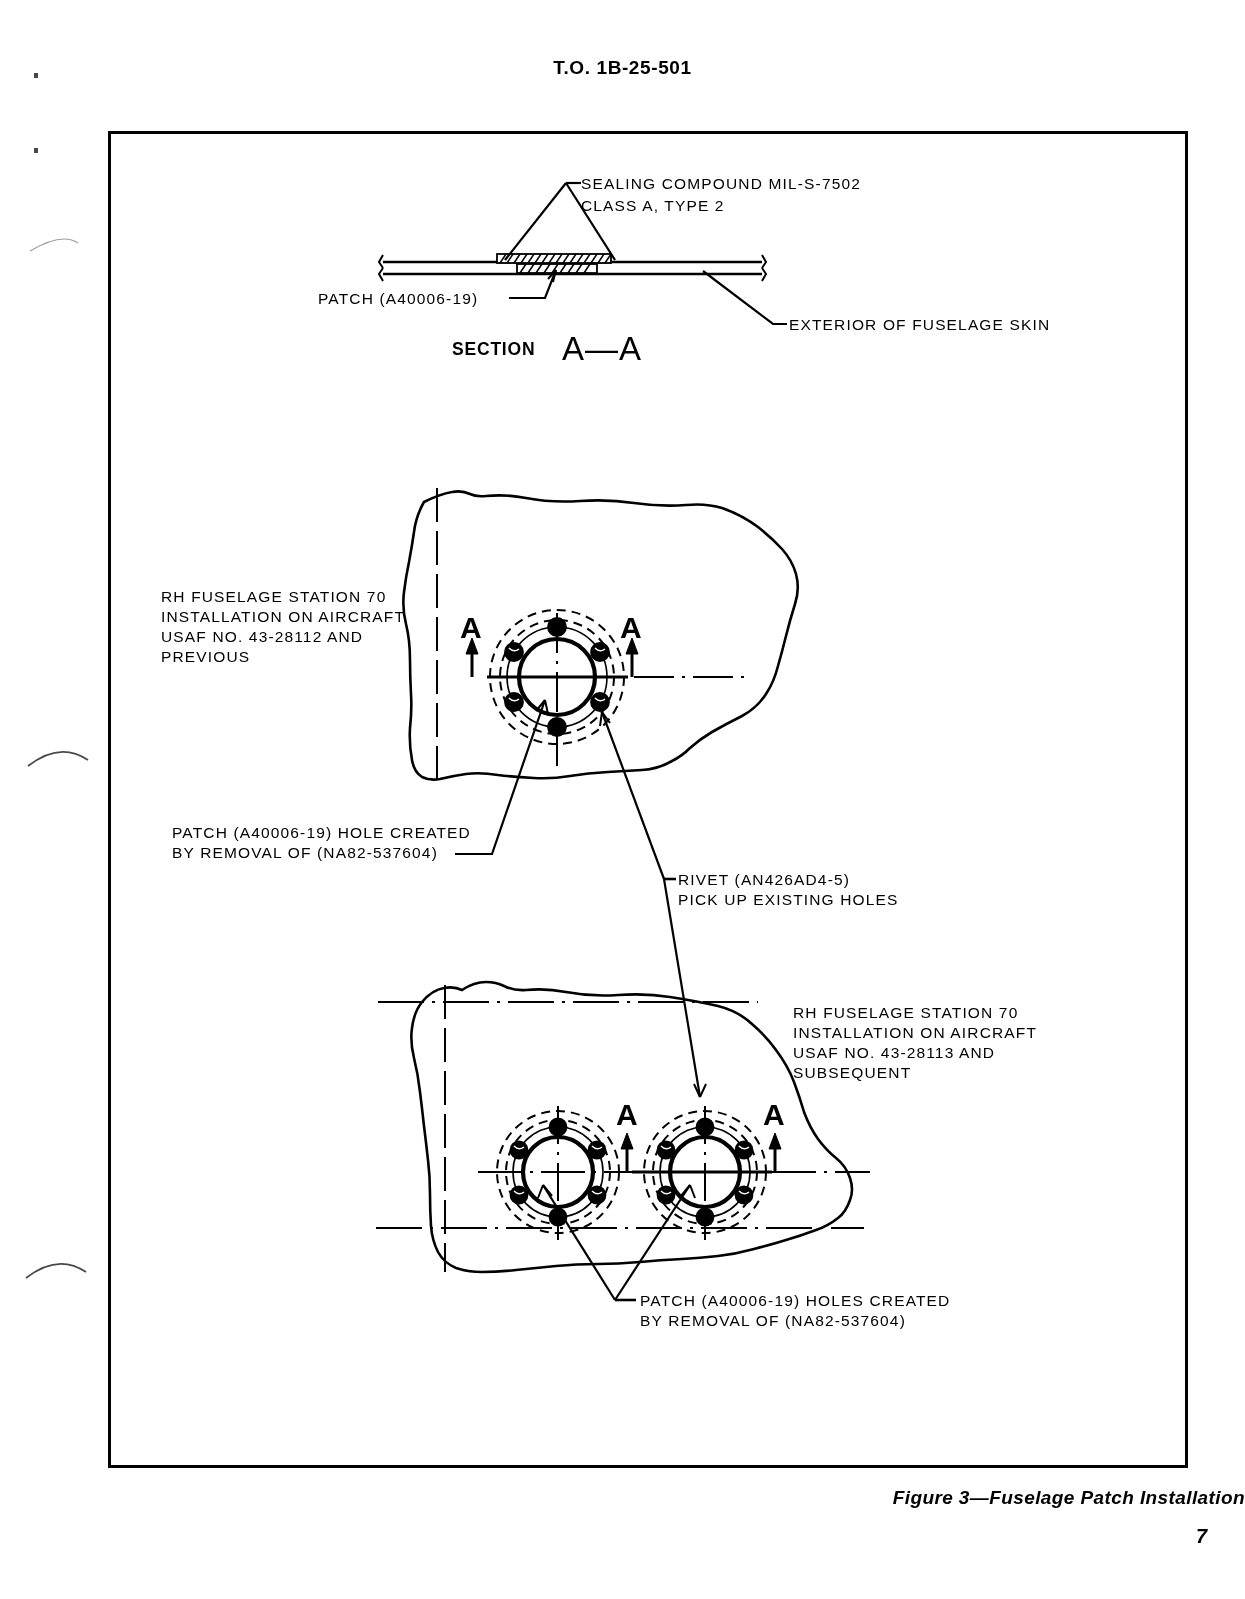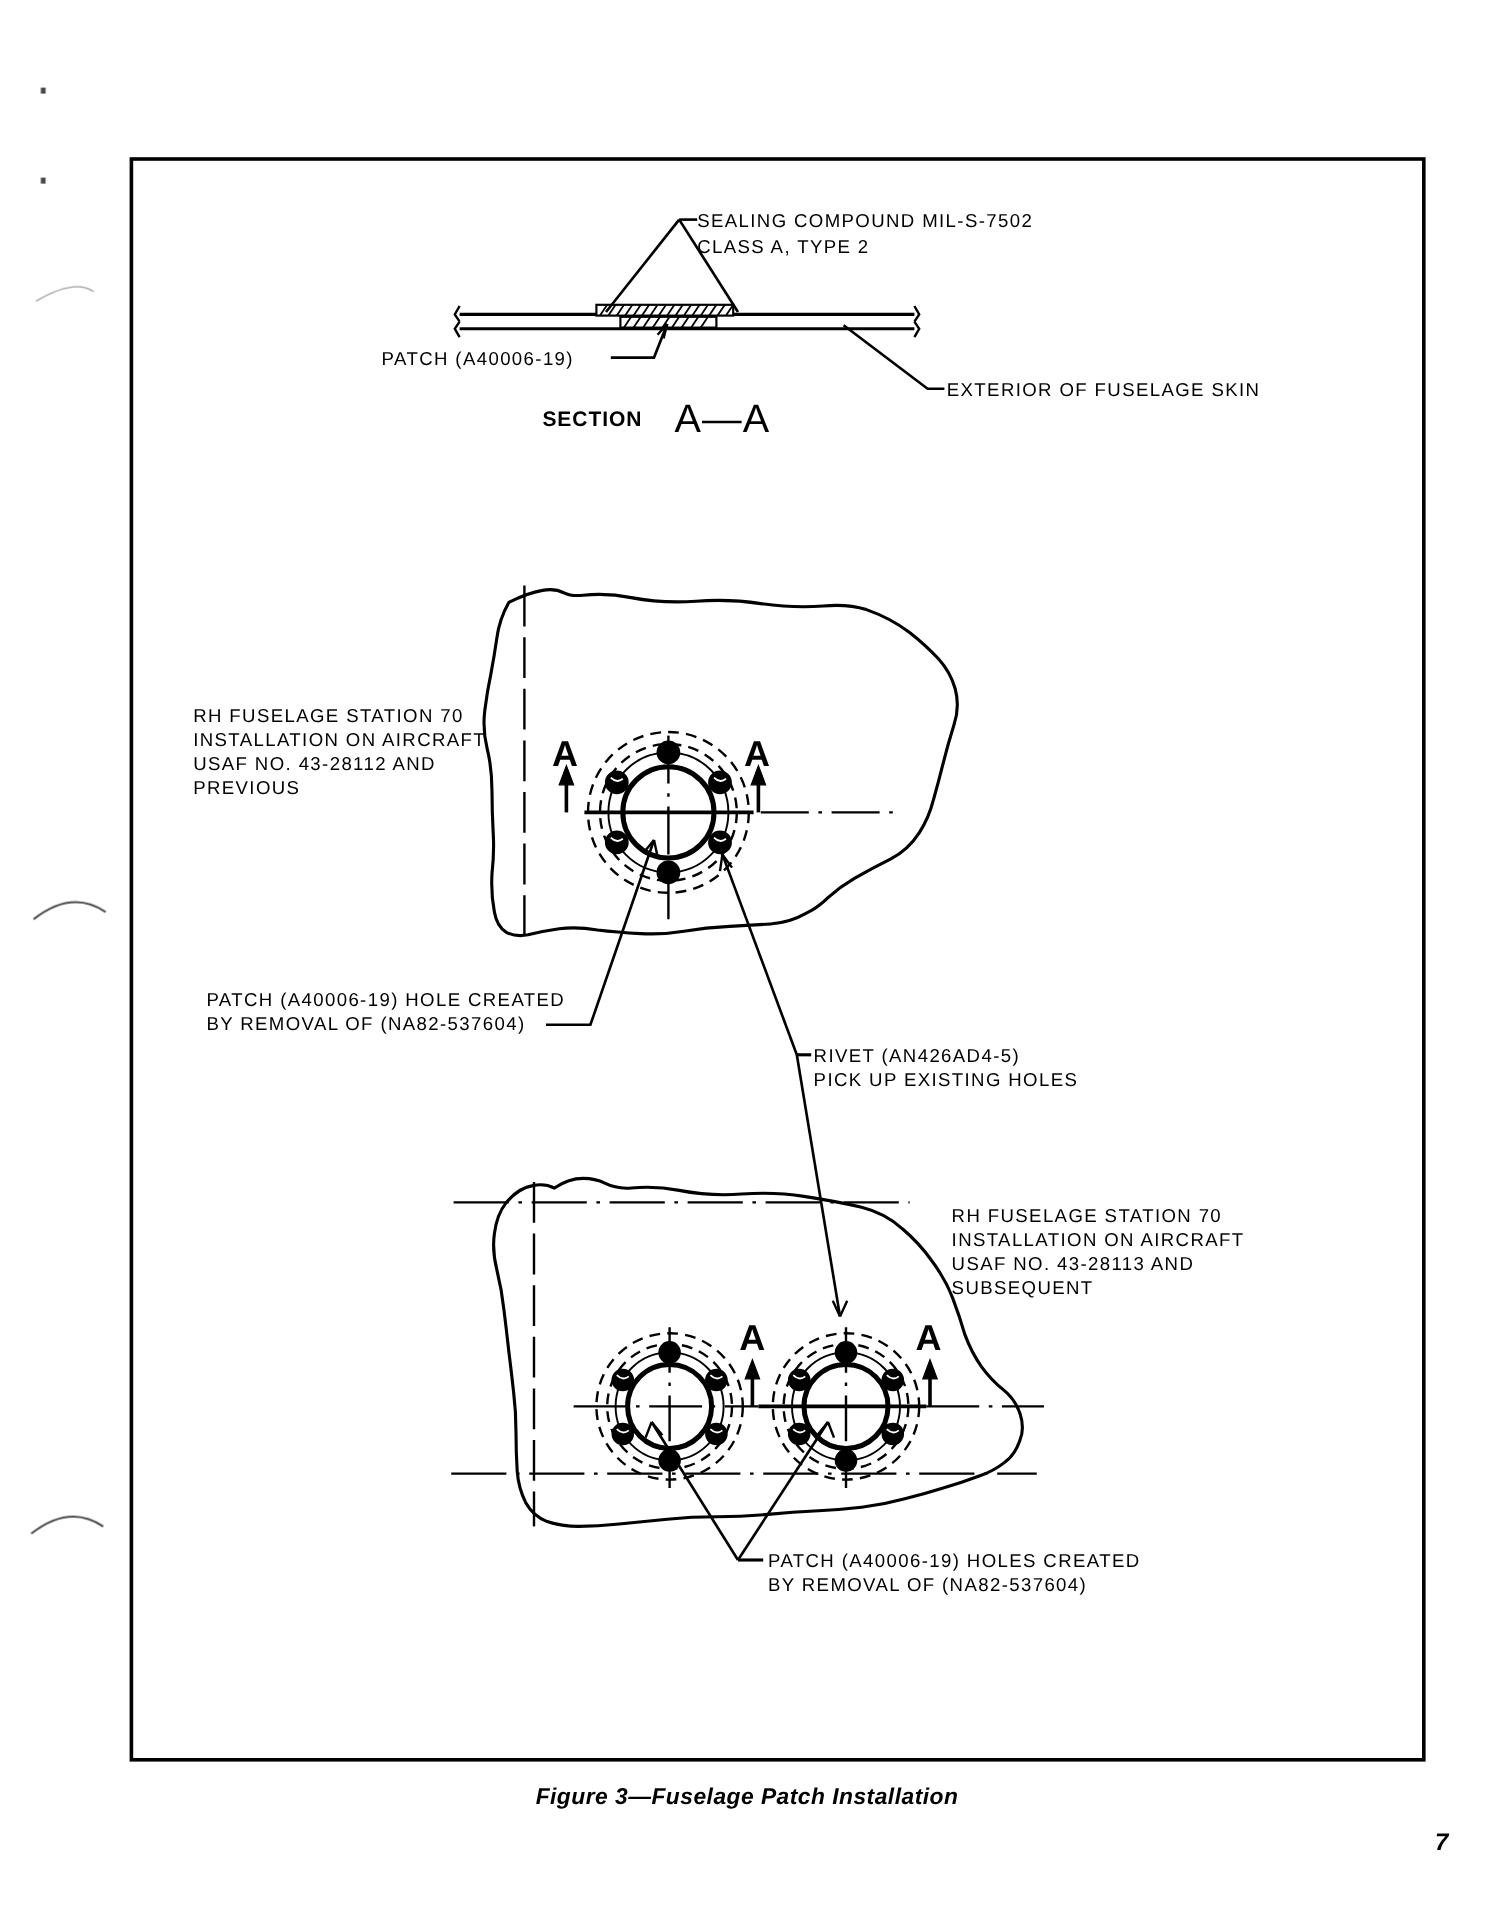--- a/index.html
+++ b/index.html
@@ -38,21 +38,21 @@
     width: 1080px;
     height: 1337px;
     border: 3px solid #000;
     box-sizing: border-box;
   }
   #figure-caption {
     position: absolute;
     left: 0;
     top: 1487px;
     width: 1245px;
-    text-align: center;
+    text-align: right;
     font-family: "Liberation Sans", sans-serif;
     font-style: italic;
     font-weight: bold;
     font-size: 19px;
     letter-spacing: 0.4px;
   }
   #page-number {
     position: absolute;
     right: 38px;
     top: 1525px;
@@ -94,20 +94,21 @@
     font-weight: bold;
     font-size: 30px;
     fill: #000;
   }
 </style>
 </head>
 <body>
 
 <div class="page">
 
+  <div id="page-header">T.O. 1B-25-501</div>
 
   <div id="figure-frame"></div>
 
   <svg class="svg-layer" viewBox="0 0 1245 1599">
 
     <g stroke="#000" fill="none" opacity="0.72">
       <rect x="34" y="73" width="4" height="5" fill="#000" stroke="none"></rect>
       <rect x="34" y="148" width="4" height="5" fill="#000" stroke="none"></rect>
       <path d="M30 251 Q62 232 78 243" stroke-width="1.1" opacity="0.55"></path>
       <path d="M28 766 Q60 741 88 760" stroke-width="1.7"></path>

